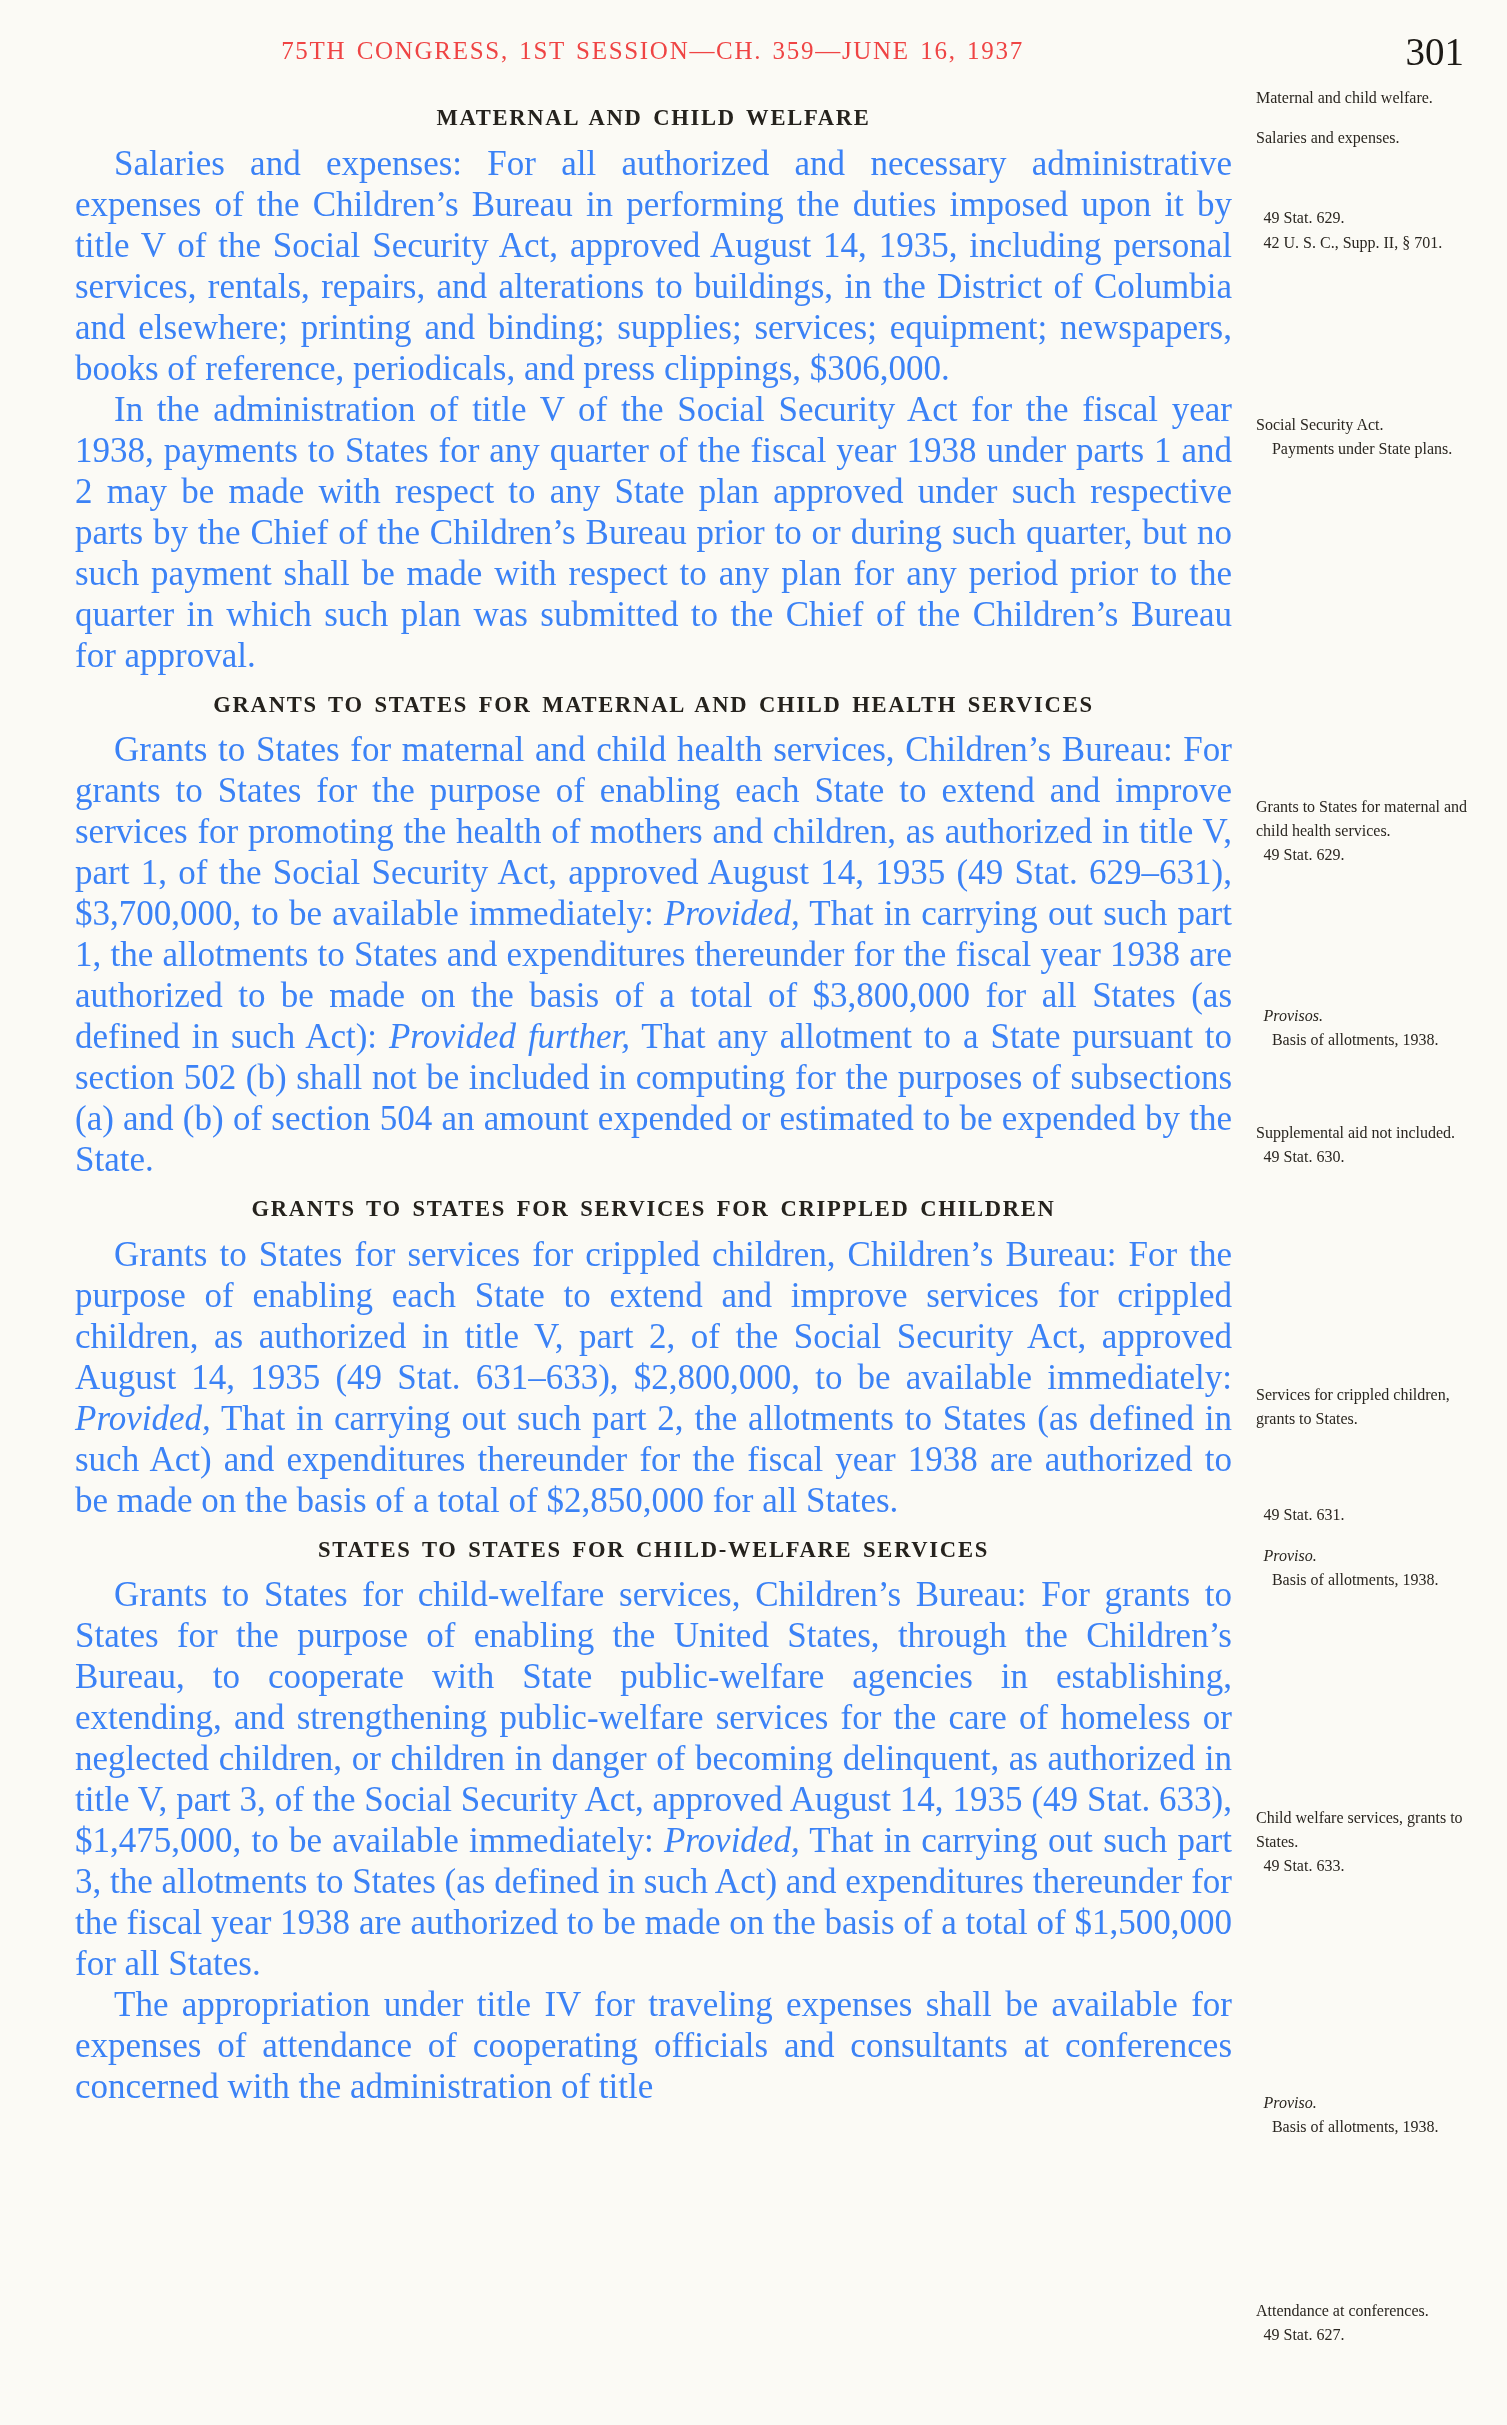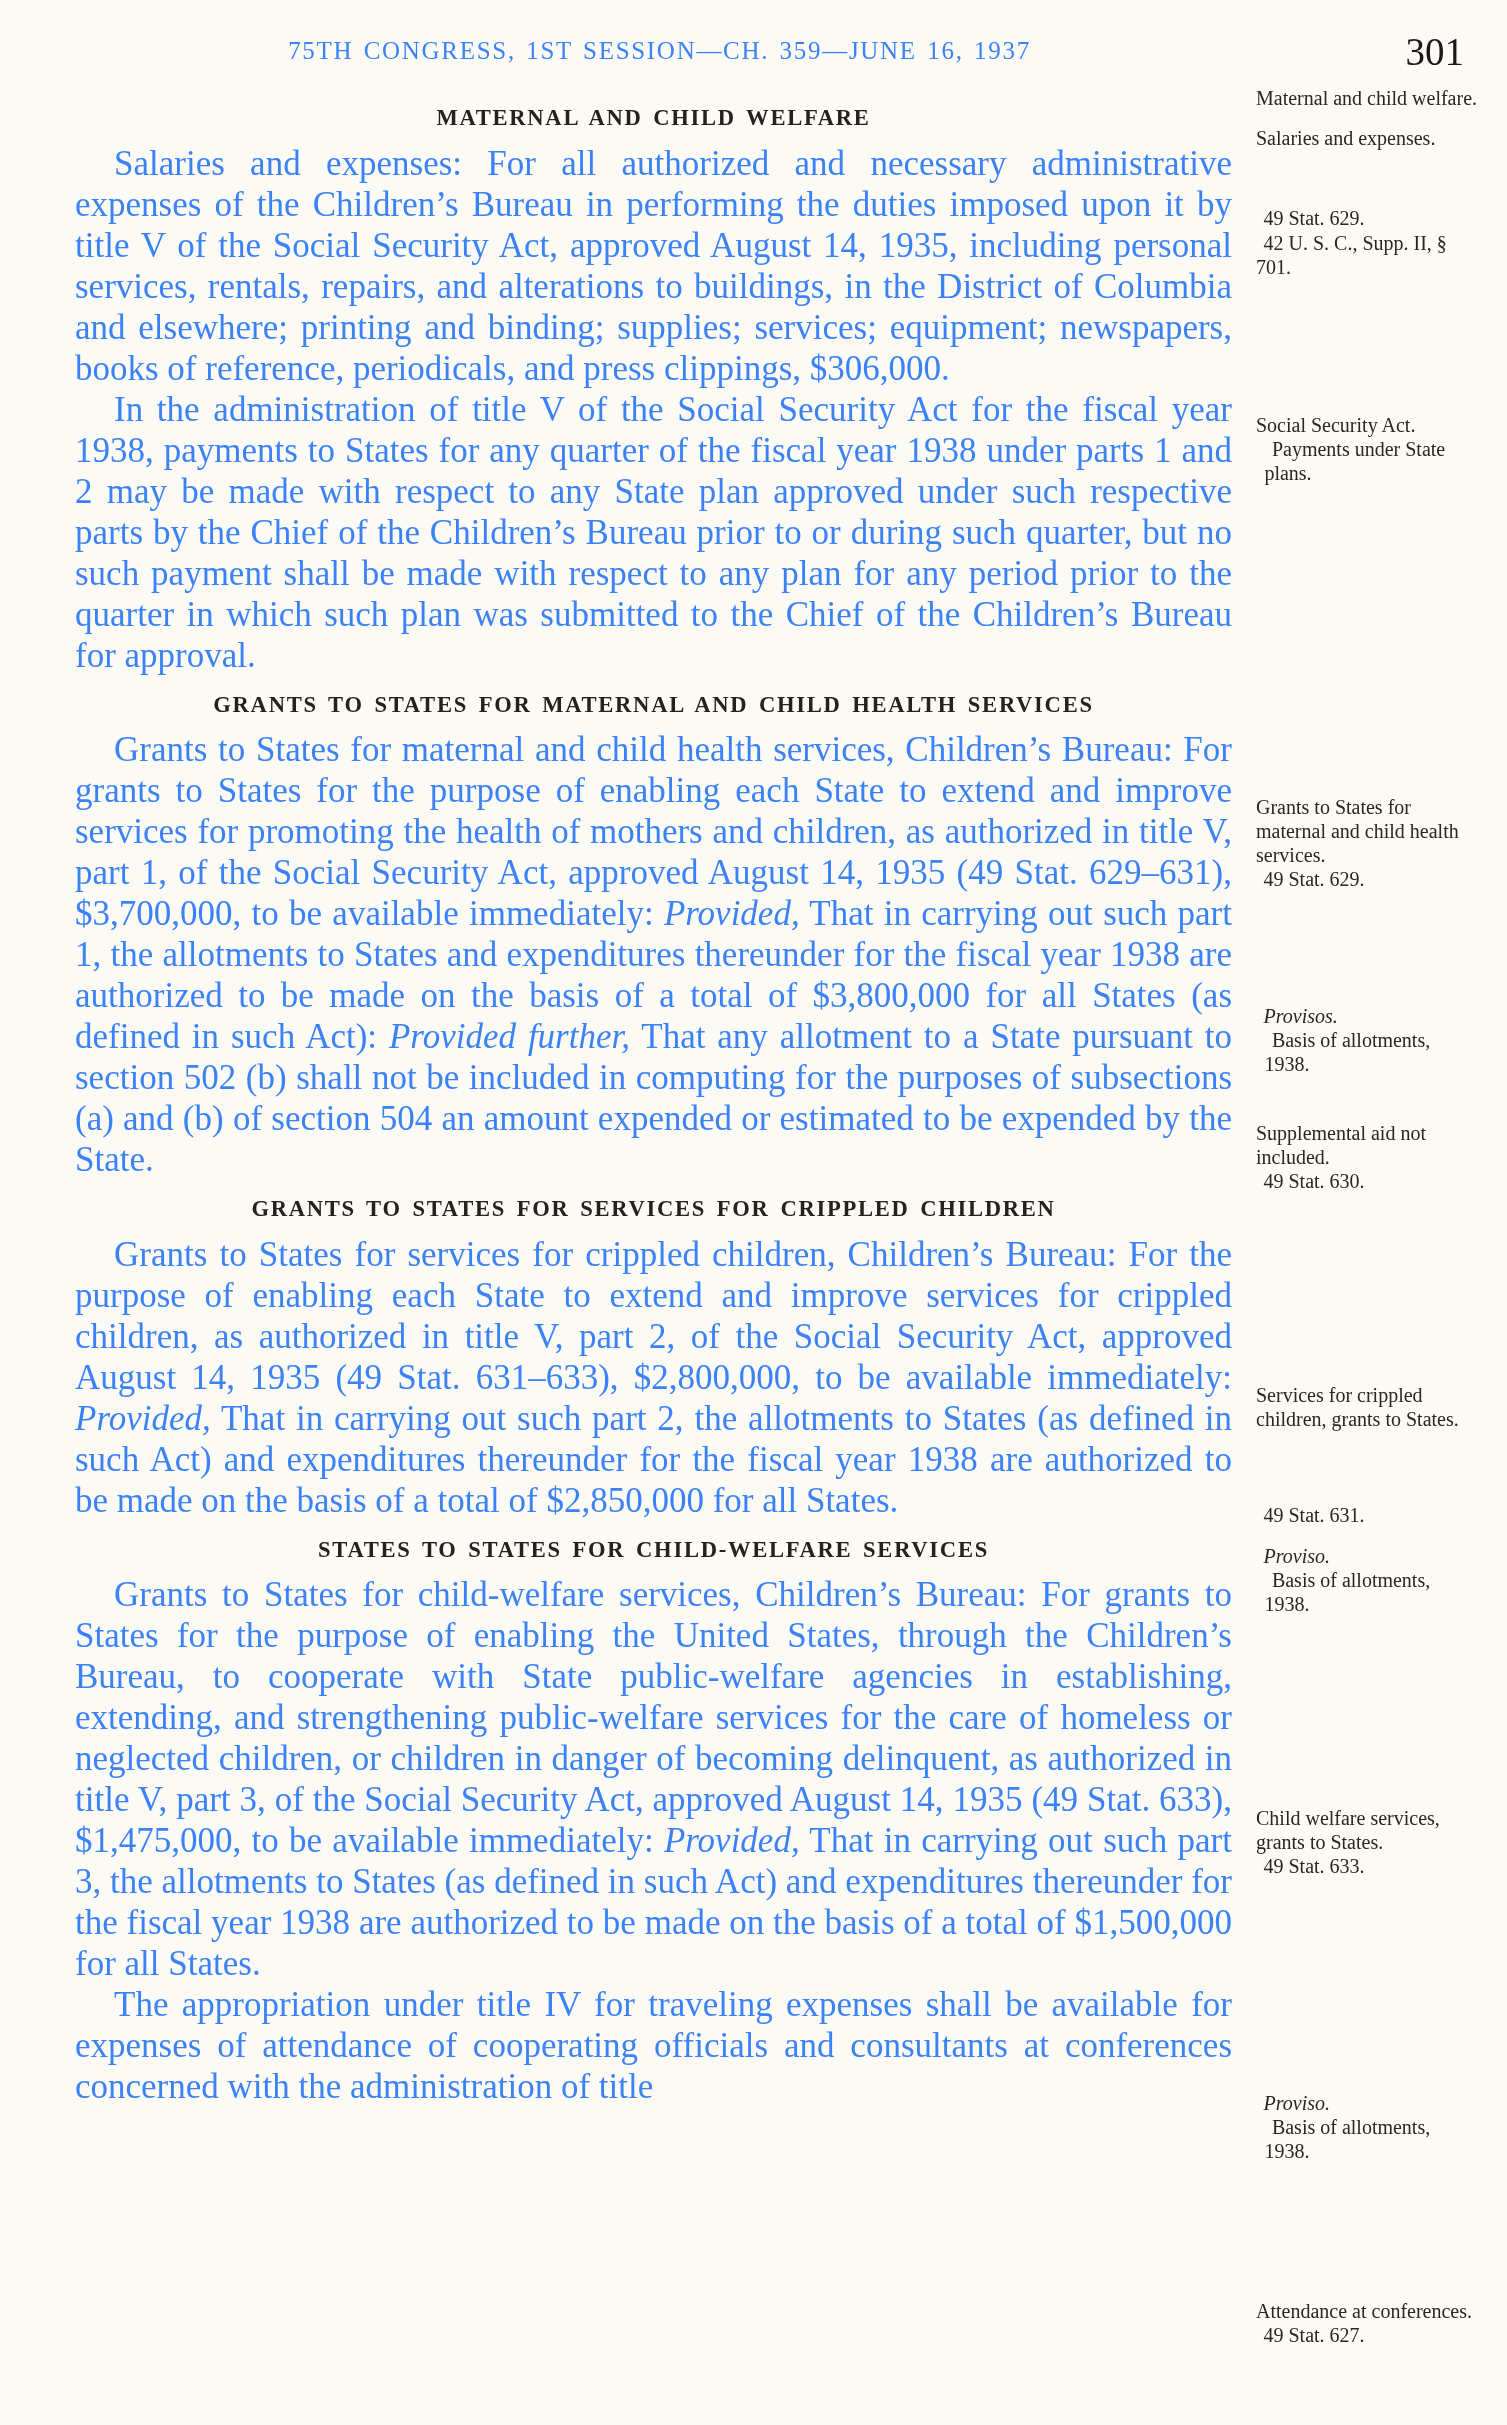--- a/index.html
+++ b/index.html
@@ -20,27 +20,27 @@
     padding-top: 37px;
   }
 
   
   .page-top {
     position: relative;
     height: 52px;
   }
   .running-head {
     position: absolute;
-    left: 81px;
+    left: 74px;
     width: 1157px;
     text-align: center;
     font-size: 25px;
     letter-spacing: 1.7px;
     word-spacing: 2.5px;
-    color: #3b82f6;
+    color: #ef4444;
   }
   .folio {
     position: absolute;
     right: 44px;
     top: -8.4px;
     font-size: 39px;
     color: #1d1a16;
   }
 
   
@@ -75,21 +75,21 @@
     position: absolute;
     top: 0;
     left: 1256px;
     width: 223px;
     height: 100%;
   }
   .note {
     position: absolute;
     left: 0;
     width: 100%;
-    font-size: 20px;
+    font-size: 16px;
     line-height: 24px;
     text-indent: 7.5px;
     color: #2a2620;
     text-align: left;
   }
   .note-lead {
     display: block;
     font-style: italic;
   }
   .note-text2 {

